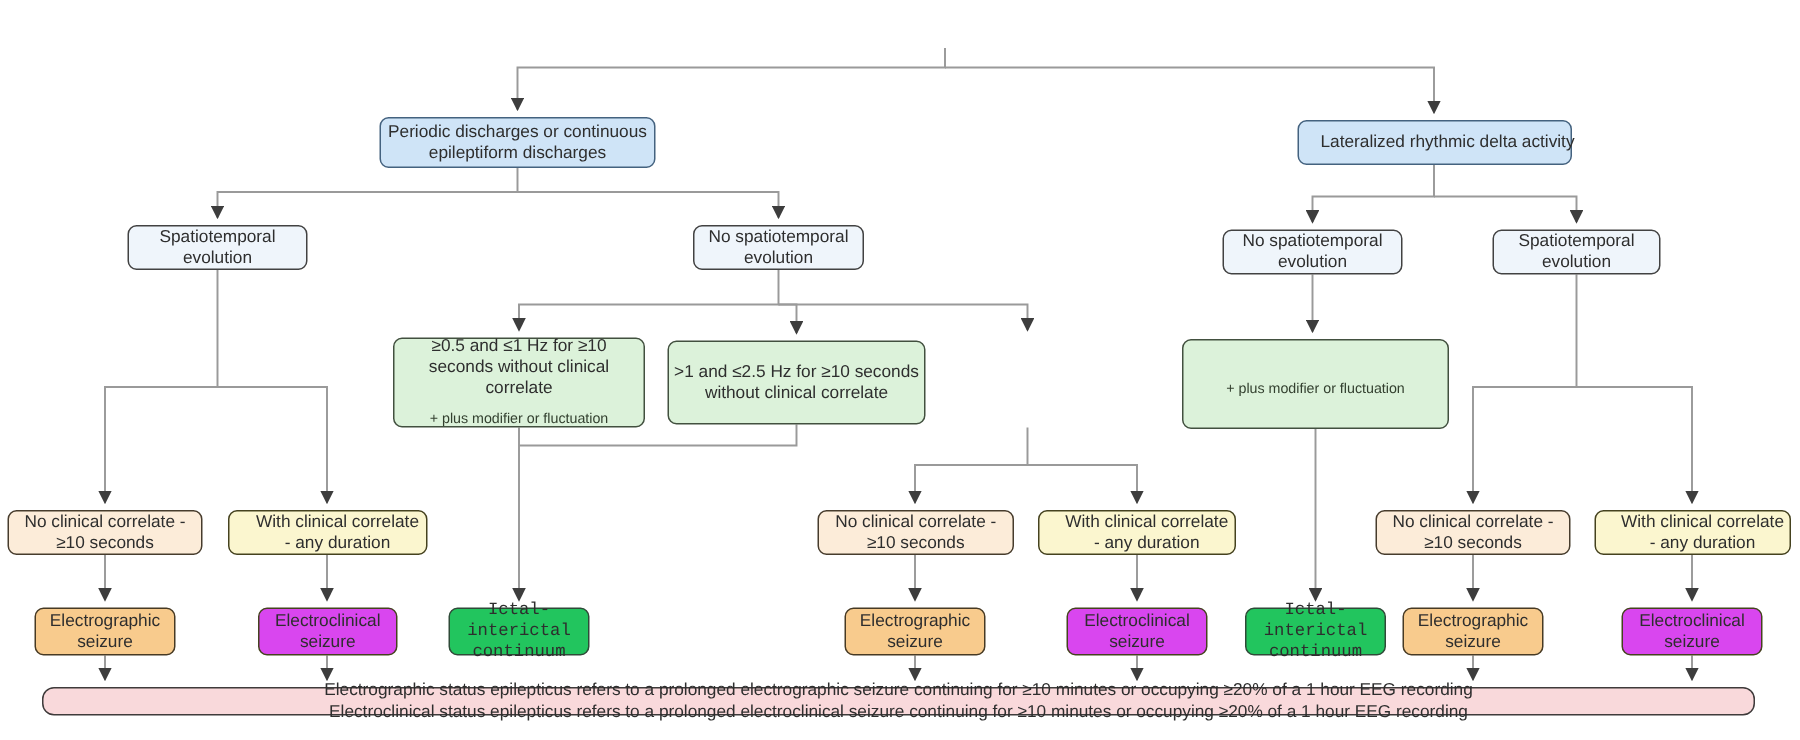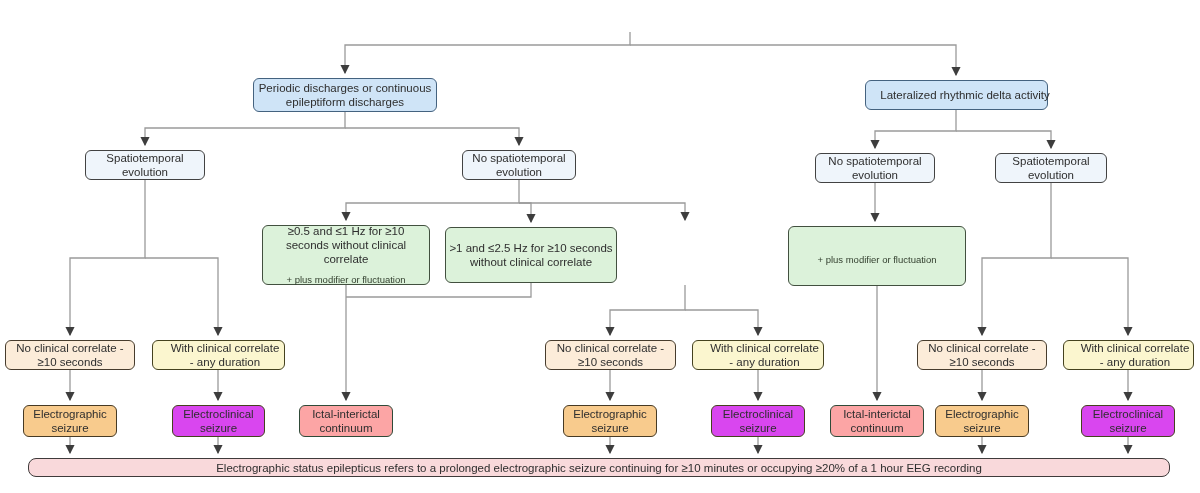--- a/index.html
+++ b/index.html
@@ -16,21 +16,21 @@
   }
   .node .note{font-size:9.5px;margin-top:8px;color:#33402f;}
   .b-blue-strong{background:#5ba1e6;border:1.6px solid #2e6396;color:#23364a;}
   .b-blue-light {background:#cfe4f7;border:1.6px solid #44627f;}
   .b-blue-pale  {background:#eff5fb;border:1.6px solid #424242;}
   .b-green      {background:#dcf2da;border:1.6px solid #42503f;}
   .b-peach      {background:#fcecd9;border:1.6px solid #473c2d;}
   .b-paleyellow {background:#fbf6cf;border:1.6px solid #45421f;padding-left:16px;}
   .b-orange     {background:#f8cb8d;border:1.6px solid #473a24;}
   .b-yellow     {background:#d946ef;border:1.6px solid #45421f;}
-  .b-mint       {background:#fca5a5;border:1.6px solid #2f4a38;}
+  .b-mint       {background:#22c55e;border:1.6px solid #2f4a38;font-family:Liberation Mono, monospace;}
   .b-pink       {background:#f9d9db;border:1.6px solid #3f3b3b;border-radius:8px;}
   .footer-box{flex-direction:column;gap:1px;font-size:11.5px;}
   .nowrap{white-space:nowrap;}
 </style>
 </head>
 <body>
 
 <div id="canvas">
 
   <svg id="edges" width="1200" height="493" viewBox="0 0 1200 493" fill="none" stroke="#9a9a9a" stroke-width="1.3">
@@ -155,15 +155,16 @@
   </div>
   <div class="node b-orange" style="left:935px;top:405px;width:94px;height:32px;">
     <span>Electrographic seizure</span>
   </div>
   <div class="node b-yellow" style="left:1081px;top:405px;width:94px;height:32px;">
     <span>Electroclinical seizure</span>
   </div>
 
   <div class="node b-pink footer-box" style="left:28px;top:458px;width:1142px;height:19px;">
     <div>Electrographic status epilepticus refers to a prolonged electrographic seizure continuing for ≥10 minutes or occupying ≥20% of a 1 hour EEG recording</div>
+    <div>Electroclinical status epilepticus refers to a prolonged electroclinical seizure continuing for ≥10 minutes or occupying ≥20% of a 1 hour EEG recording</div>
   </div>
 
 </div>
 
 </body></html>

